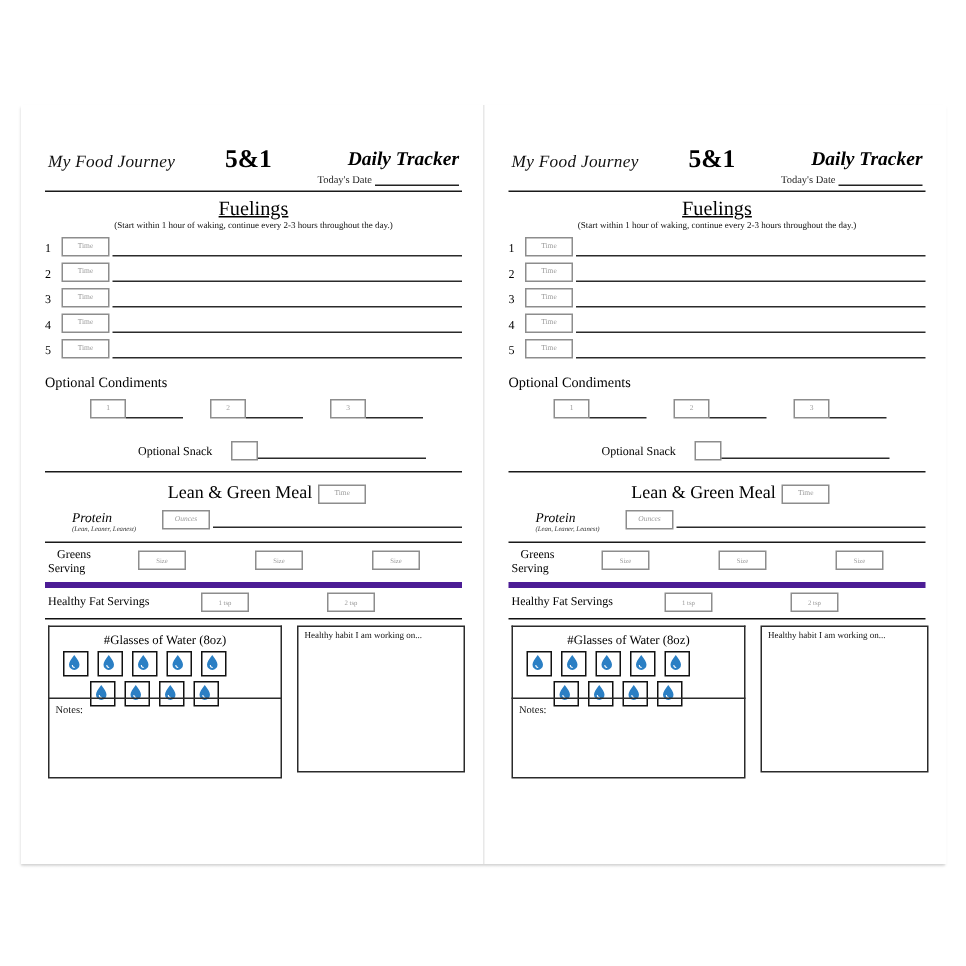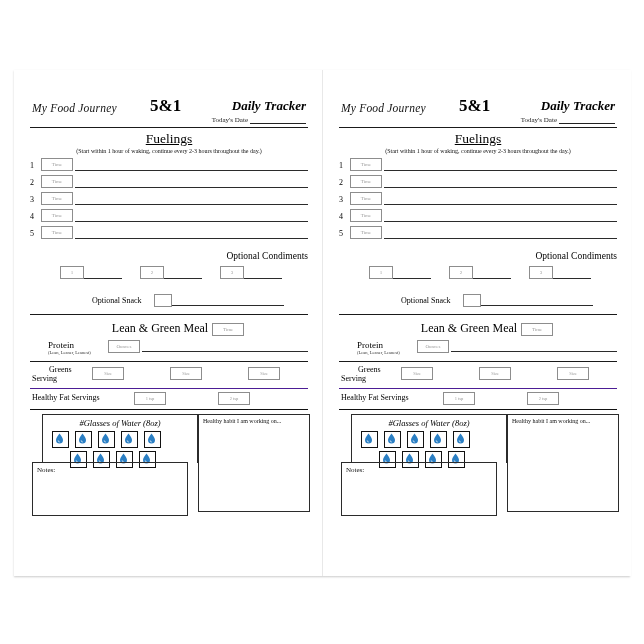--- a/index.html
+++ b/index.html
@@ -164,21 +164,21 @@
   .fuel-row .wline {
     position: absolute;
     left: 45px;
     right: 0;
     top: 12px;
     border-bottom: 1px solid #2b2b2b;
   }
 
   
   .cond-title {
-    text-align: right;
+    text-align: left;
     font-size: 9.5px;
     margin-top: 8px;
     color: #000;
   }
   .cond-row {
     position: relative;
     height: 18px;
     margin-top: 5px;
   }
   .cond-row .cbox {
@@ -259,20 +259,21 @@
     line-height: 11px;
     text-align: center;
     vertical-align: middle;
     margin-left: 4px;
   }
 
   .protein-row {
     position: relative;
     height: 20px;
     margin-top: 2px;
+    font-style: italic;
   }
   .protein-row .plabel {
     position: absolute;
     left: 18px;
     top: 1px;
     font-size: 9px;
   }
   .protein-row .psub {
     position: absolute;
     left: 18px;
@@ -302,21 +303,21 @@
   }
 
   .rule-thin { border-bottom: 1px solid #1a1a1a; margin-top: 2px; }
 
   .greens-row {
     position: relative;
     height: 26px;
   }
   .greens-row .glabel1 {
     position: absolute;
-    left: 19px;
+    left: 8px;
     top: 3px;
     font-size: 8px;
   }
   .greens-row .glabel2 {
     position: absolute;
     left: 2px;
     top: 12px;
     font-size: 8px;
   }
   .greens-row .gbox {
@@ -331,21 +332,21 @@
     line-height: 11px;
     text-align: center;
   }
   .g1 { left: 62px; }
   .g2 { left: 140px; }
   .g3 { left: 218px; }
 
   .fat-row {
     position: relative;
     height: 20px;
-    border-top: 1px solid #4c1d95;
+    border-top: 4px solid #4c1d95;
     text-decoration: underline;
   }
   .fat-row .flabel {
     position: absolute;
     left: 2px;
     top: 4px;
     font-size: 8px;
   }
   .fat-row .fbox {
     position: absolute;
@@ -365,27 +366,26 @@
   .rule-bold { border-bottom: 1.2px solid #111; }
 
   
   .bottom {
     position: relative;
     margin-top: 4px;
     height: 110px;
   }
   .water-box {
     position: absolute;
-    left: 12px;
+    left: 2px;
     top: 0;
     width: 154px;
     height: 48px;
     border: 1px solid #2b2b2b;
     border-bottom: none;
-    font-style: italic;
   }
   .water-title {
     position: absolute;
     left: 0;
     right: 0;
     top: 3px;
     text-align: center;
     font-size: 8.5px;
     color: #000;
   }

